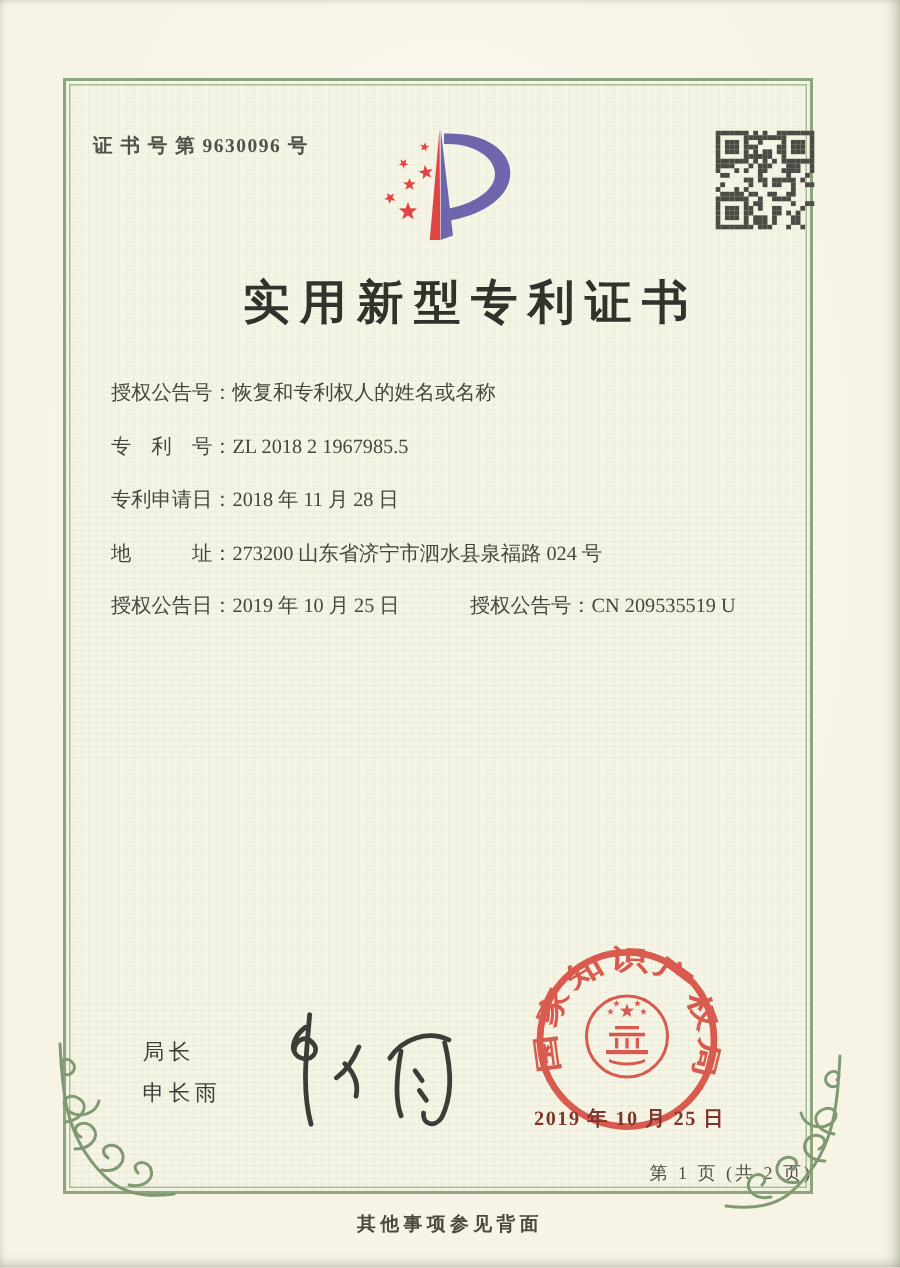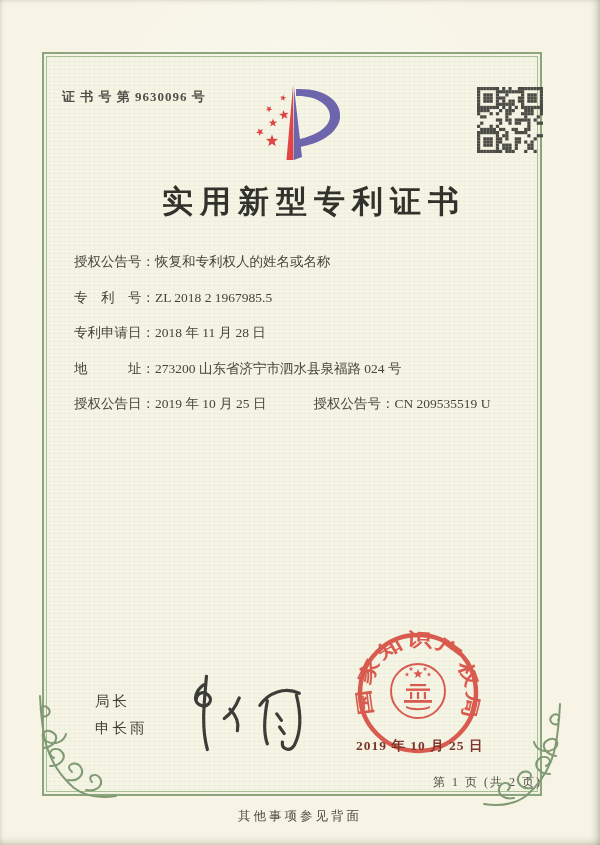--- a/index.html
+++ b/index.html
@@ -65,21 +65,21 @@
   .seal-date{
     position:absolute;left:356px;top:737px;width:160px;
     font-size:13.5px;font-weight:600;letter-spacing:1px;color:#7e352b;z-index:3;
   }
   .page-info{
     position:absolute;left:42px;top:774px;width:500px;
     text-align:right;font-size:12px;letter-spacing:2px;color:#4f4f48;
   }
   .back-note{
     position:absolute;left:0;top:808px;width:600px;
-    text-align:center;font-size:12.5px;letter-spacing:3px;color:#4a4a40;
+    text-align:center;font-size:12.5px;letter-spacing:3px;color:#4a4a40;font-weight:bold;
   }
   .flourish{position:absolute;width:84px;height:108px;z-index:2;}
   .flourish.bl{left:34px;top:692px;}
   .flourish.br{left:482px;top:700px;transform:scaleX(-1);}
 </style>
 </head>
 <body>
 
 <div class="scan-page">
 

